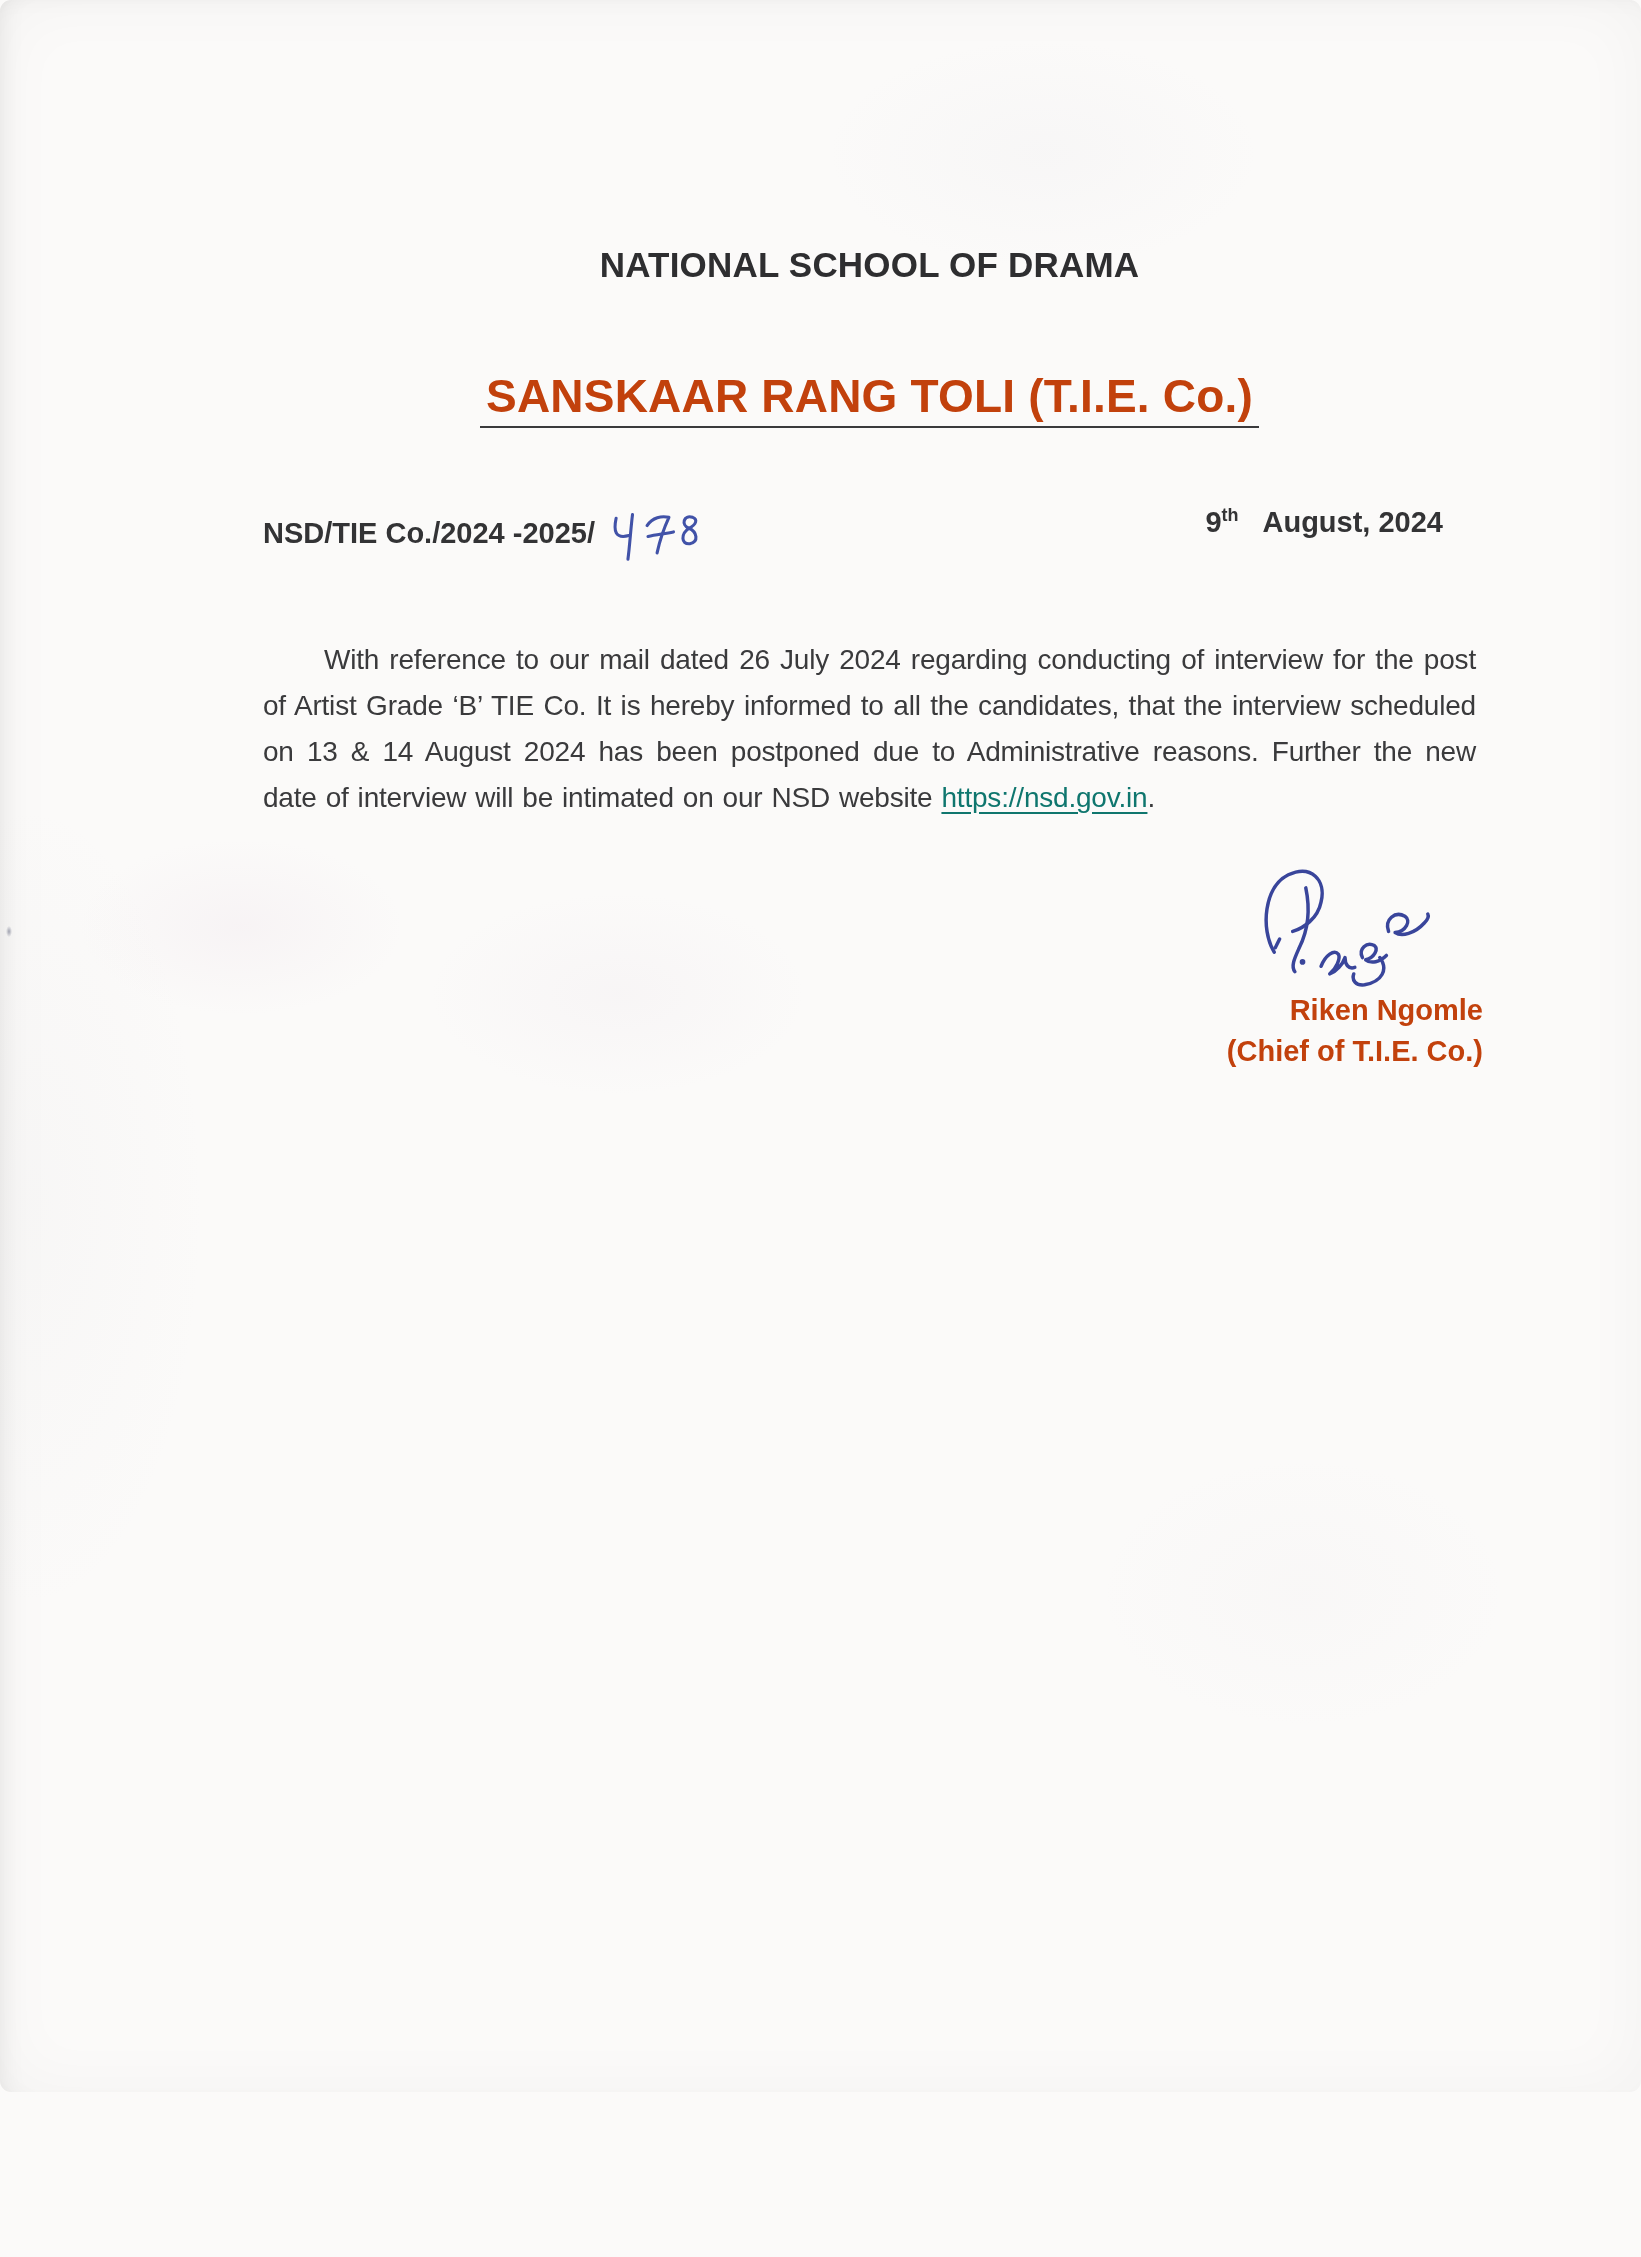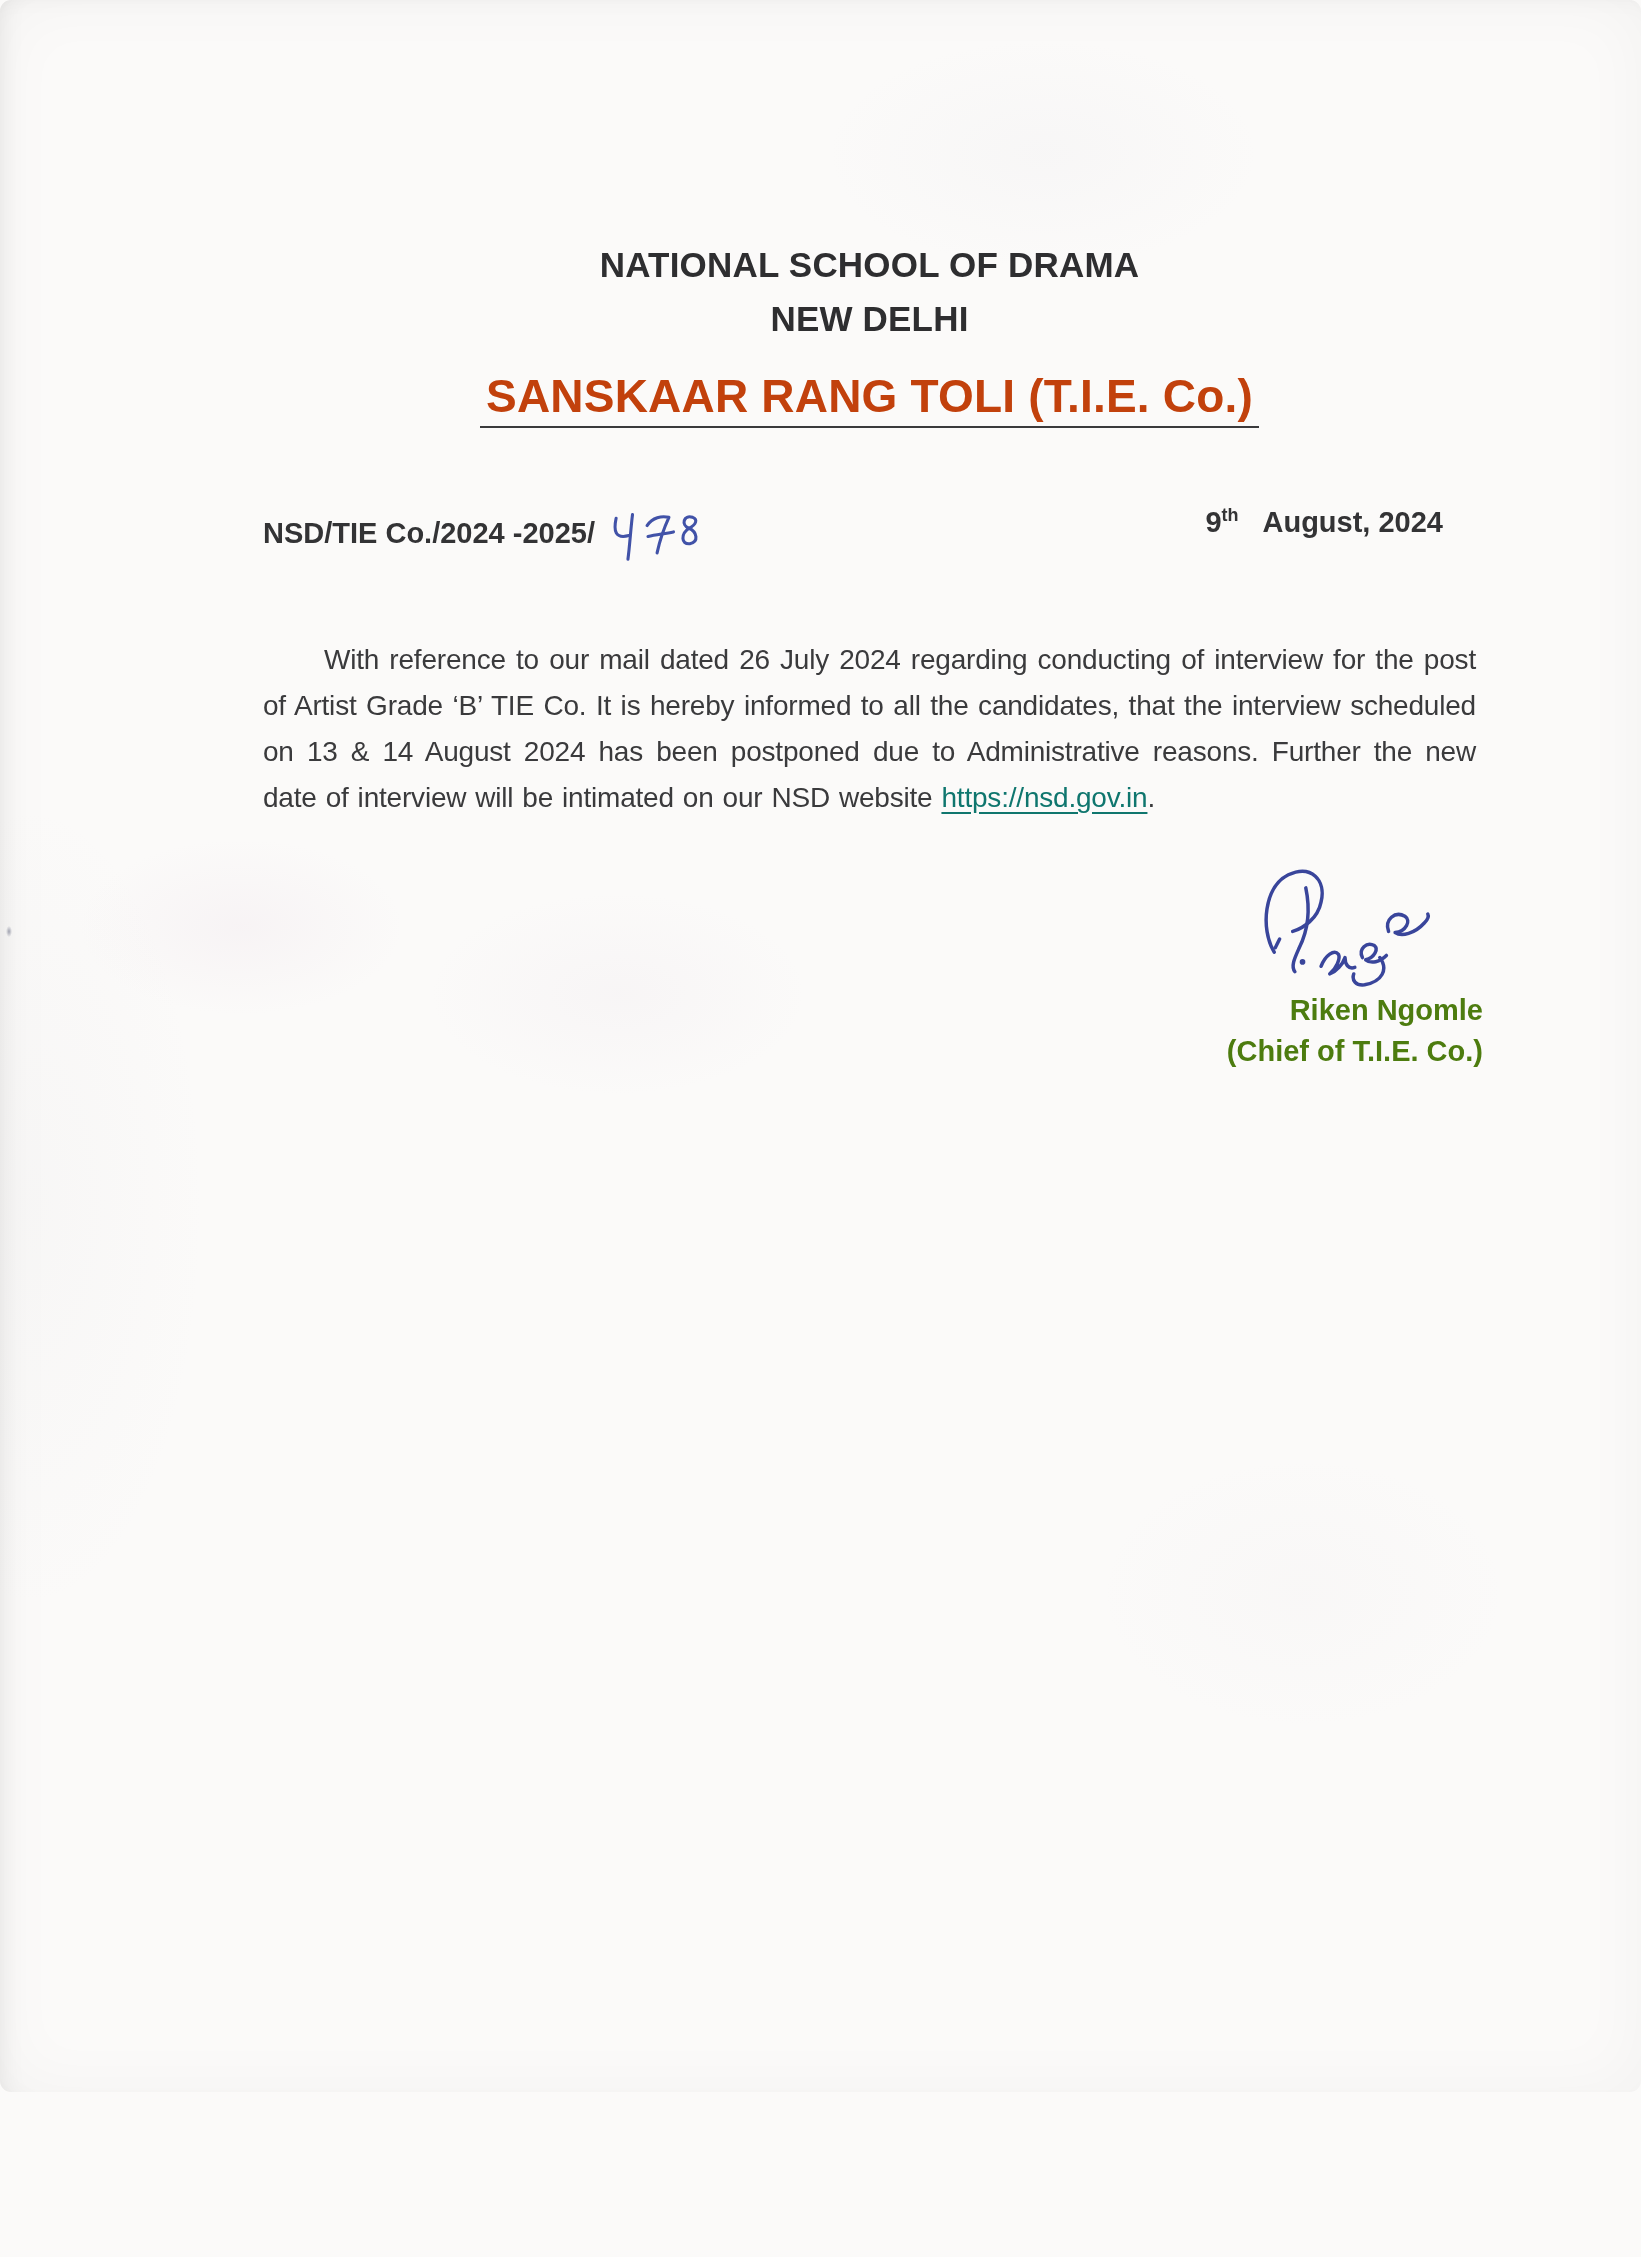--- a/index.html
+++ b/index.html
@@ -126,21 +126,21 @@
     text-decoration: underline;
     text-underline-offset: 4.8px;
     color: #0f766e;
   }
 
   .sig-block {
     position: absolute;
     top: 865px;
     right: 158px;
     text-align: right;
-    color: #4d7c0f;
+    color: #c2410c;
   }
   .sig-scribble {
     width: 180px;
     height: 122px;
     margin-right: 48px;
     display: inline-block;
   }
   .sig-name {
     font-weight: 700;
     font-size: 29px;
@@ -157,21 +157,20 @@
 </style>
 </head>
 <body>
 
 <div class="page">
 
   <div class="speck"></div>
 
   <div class="header">
     <div>NATIONAL SCHOOL OF DRAMA</div>
-    <div>NEW DELHI</div>
   </div>
 
   <div class="division-wrap">
     <span class="division">SANSKAAR RANG TOLI (T.I.E. Co.)</span>
   </div>
 
   <div class="ref-row">
     <div class="ref-left">
       <span>NSD/TIE Co./2024 -2025/</span>
       <svg class="handwritten-number" viewBox="0 0 112 64" fill="none" stroke="#4152a8" stroke-width="3.4" stroke-linecap="round" stroke-linejoin="round" aria-label="478">

